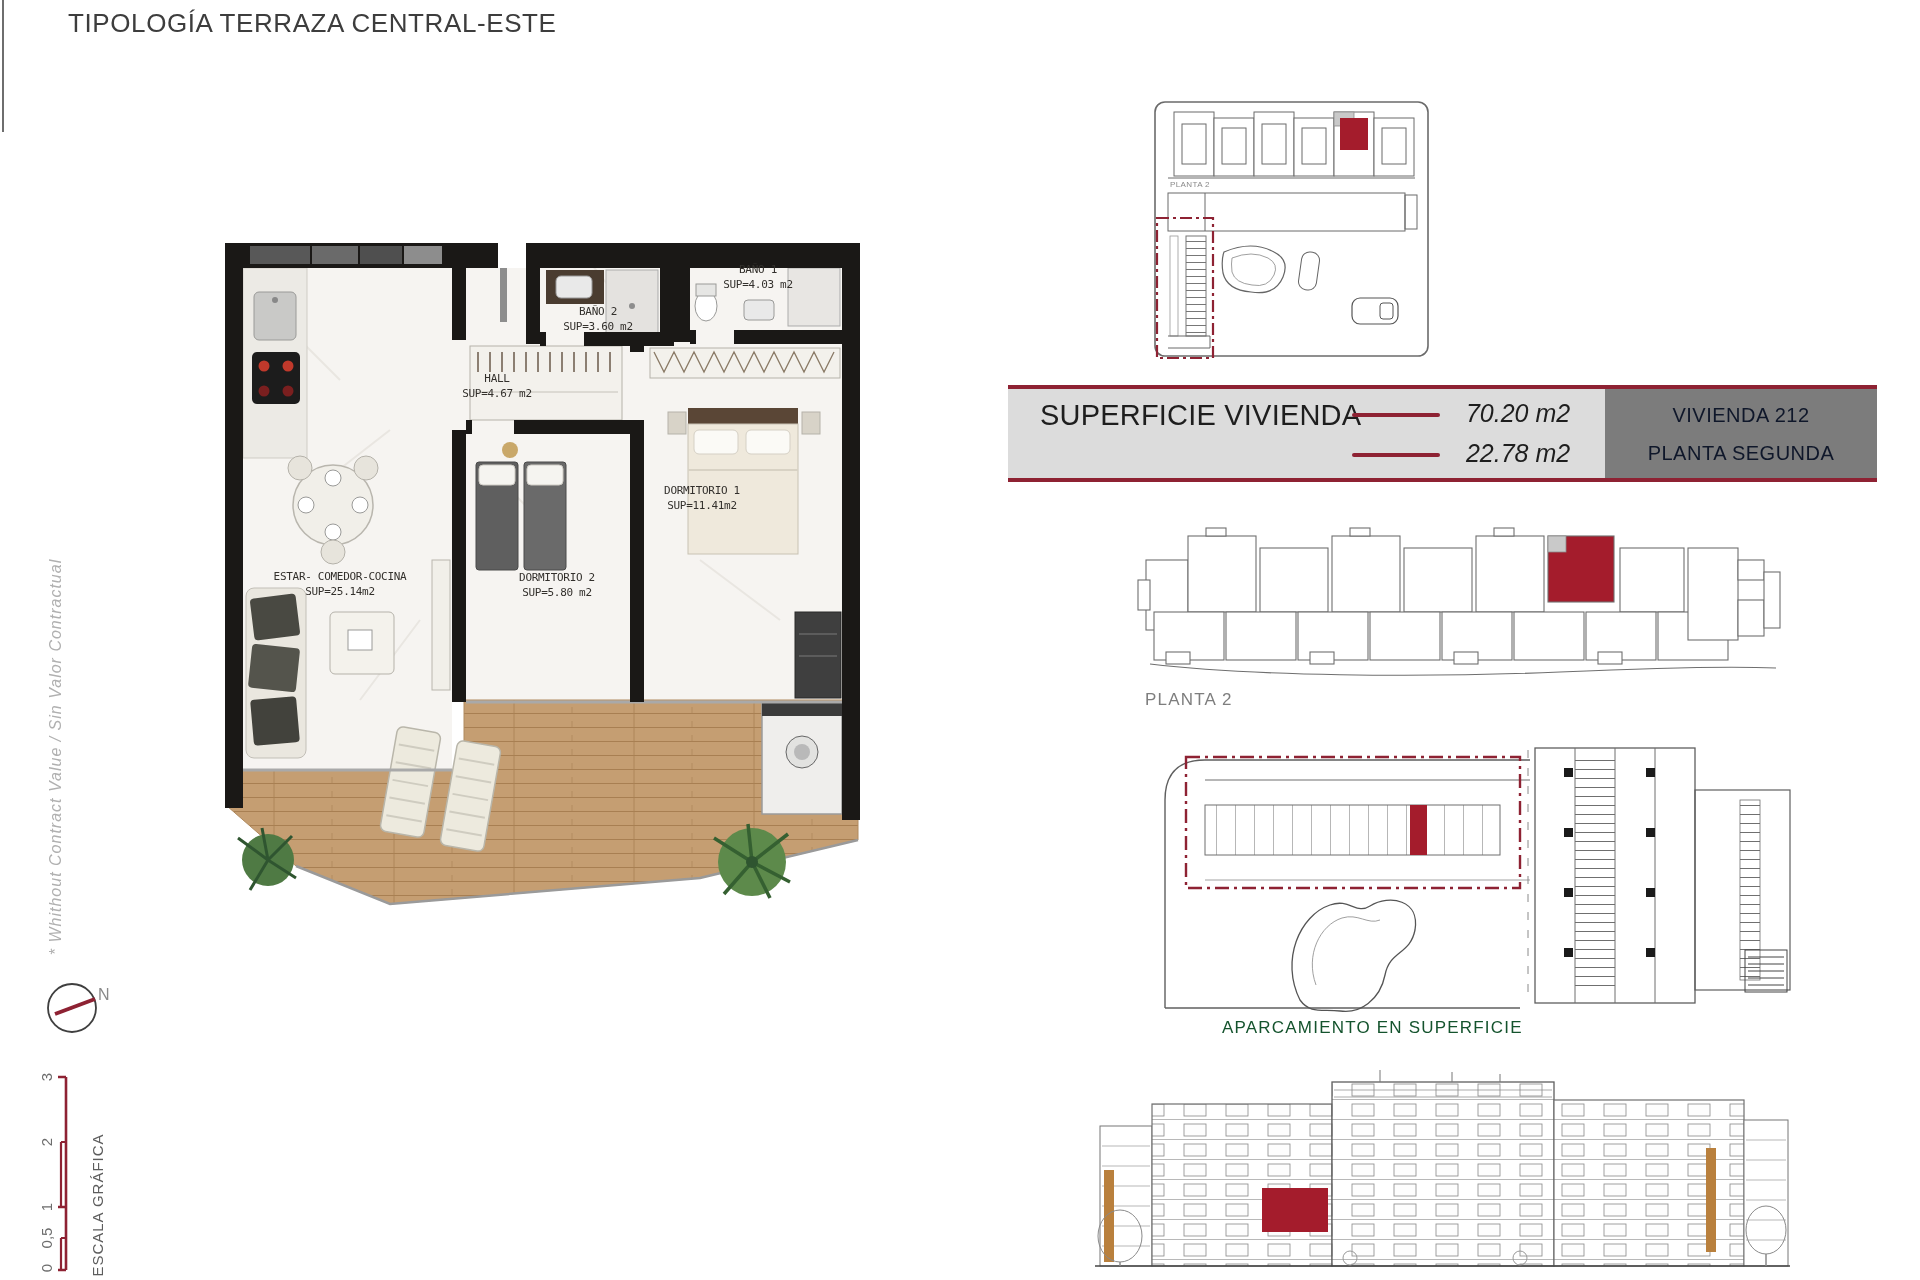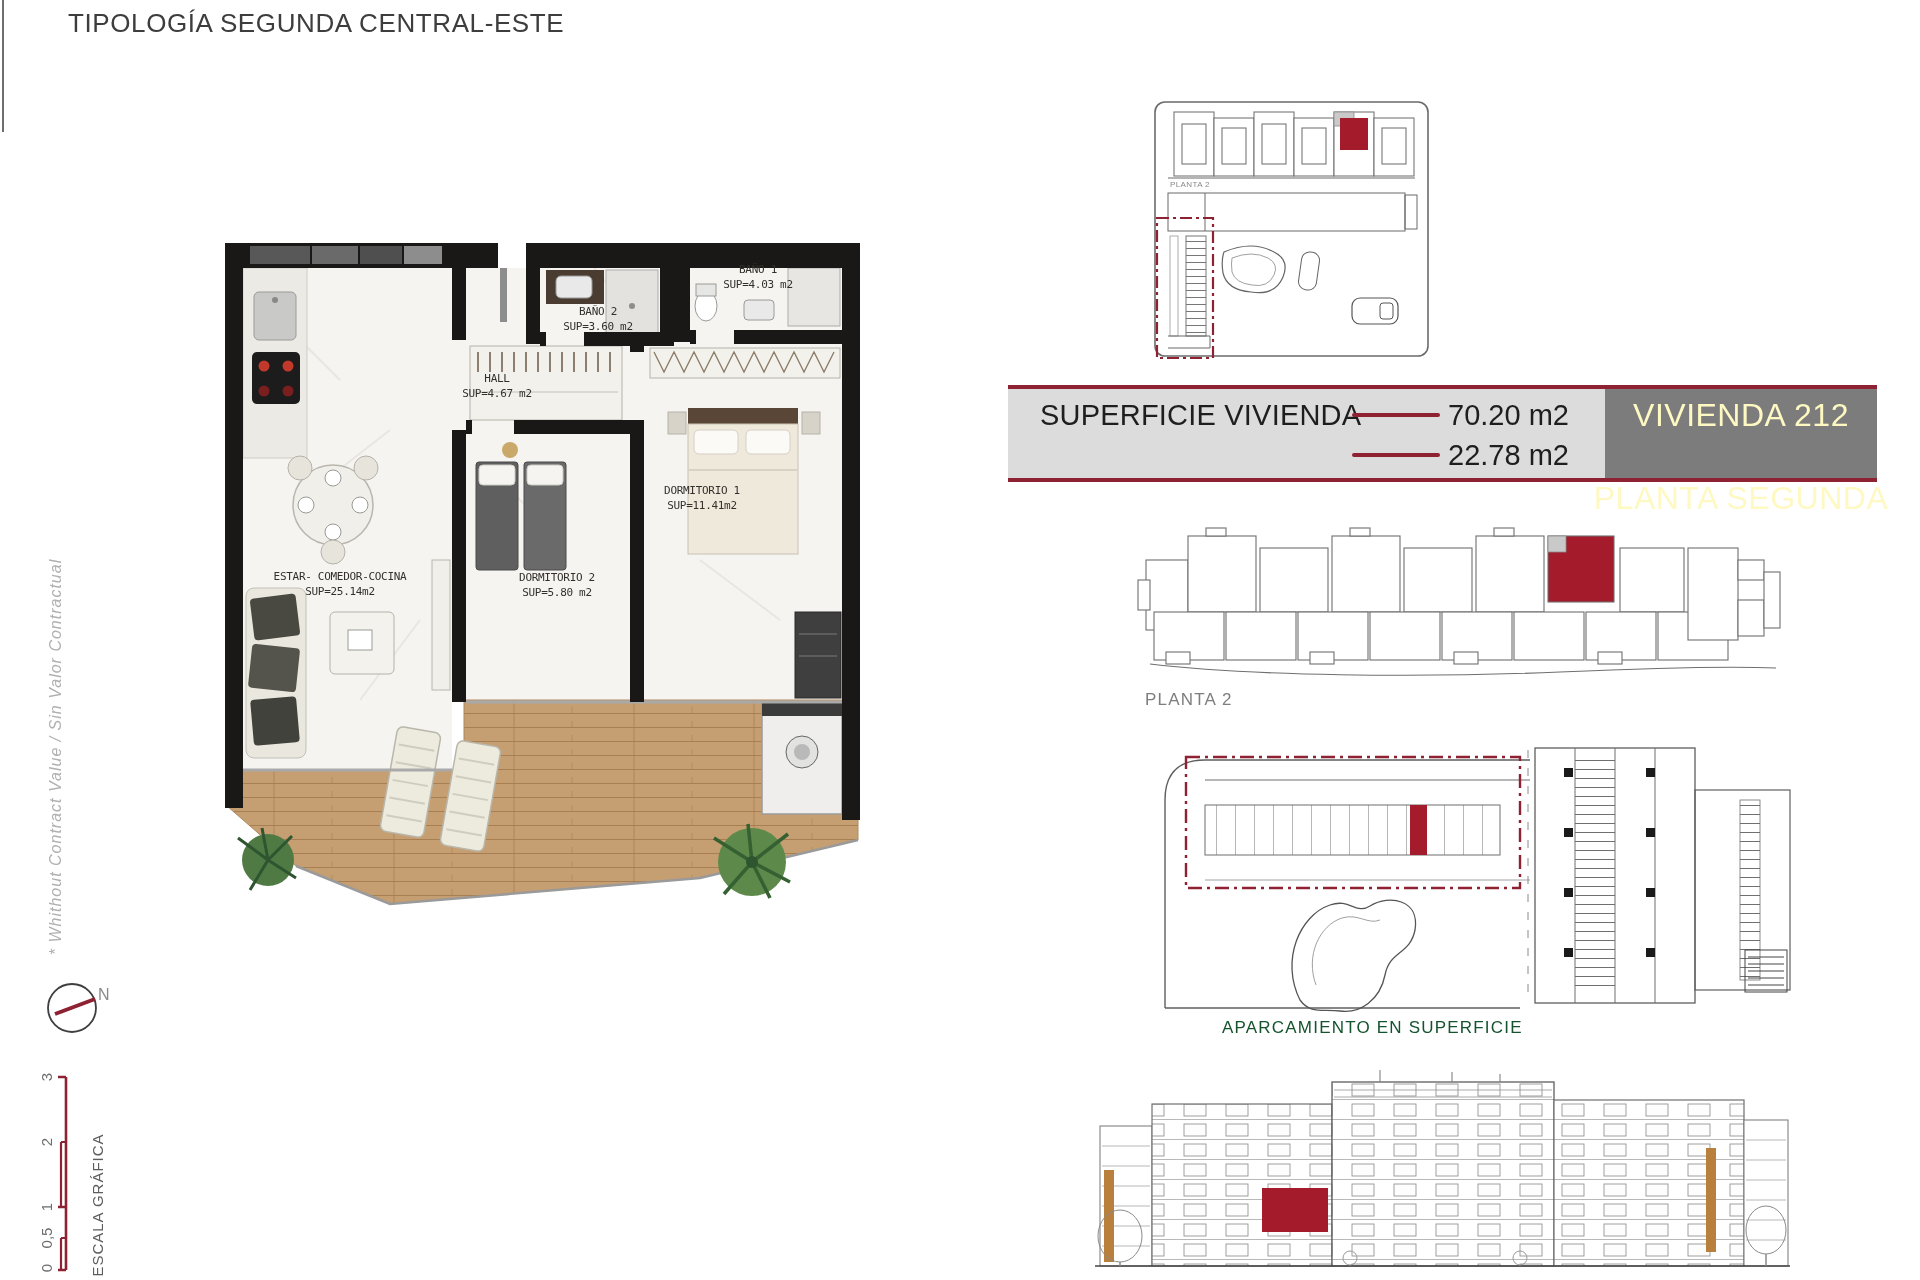--- a/index.html
+++ b/index.html
@@ -25,28 +25,28 @@
     color:#33302c;white-space:nowrap;letter-spacing:-0.3px;
   }
   
   #summary-table{
     left:1008px;top:385px;width:869px;height:97px;background:var(--table-bg);
     border-top:4px solid var(--accent);border-bottom:4px solid var(--accent);
     box-sizing:border-box;
   }
   .sum-label{position:absolute;left:32px;font-size:29px;color:#1e1e1e;letter-spacing:.2px;white-space:nowrap;}
   .sum-line{position:absolute;left:344px;width:88px;height:4px;background:var(--accent);border-radius:2px;}
-  .sum-value{position:absolute;left:440px;width:140px;text-align:left;font-size:29px;color:#1e1e1e;white-space:nowrap;}
+  .sum-value{position:absolute;left:440px;width:140px;text-align:center;font-size:25px;color:#1e1e1e;white-space:nowrap;font-style:italic;}
   .row1{top:10px;} .row2{top:50px;}
   .line1{top:24px;} .line2{top:64px;}
   #unit-box{
     position:absolute;right:0;top:0;width:272px;height:89px;background:var(--unit-box);
     display:flex;flex-direction:column;justify-content:center;align-items:center;
   }
-  .unit-line{color:#fef9c3;font-size:32px;line-height:38px;letter-spacing:.5px;white-space:nowrap;margin-top:45px;}
+  .unit-line{color:#0f172a;font-size:20px;line-height:38px;letter-spacing:.5px;white-space:nowrap;}
   
   .diagram-label{font-size:17px;color:#7e7e7e;letter-spacing:1.2px;white-space:nowrap;}
   #siteplan-tag{left:1170px;top:180px;font-size:8px;color:#8a8a8a;letter-spacing:.4px;}
   #plan2-label{left:1145px;top:690px;}
   #parking-label{left:1222px;top:1018px;color:#14532d;}
   
   #disclaimer{
     left:56px;top:757px;transform:translate(-50%,-50%) rotate(-90deg);
     font-size:16px;font-style:italic;color:#b0b0b0;letter-spacing:1px;white-space:nowrap;
   }
@@ -61,21 +61,21 @@
   #compass-n{left:98px;top:986px;font-size:16px;color:#8a8a8a;}
   svg{display:block;}
 </style>
 </head>
 <body>
 
 <div id="page">
 
   <div class="abs" id="edge-line"></div>
 
-  <div class="abs" id="page-title">TIPOLOGÍA SEGUNDA CENTRAL-ESTE</div>
+  <div class="abs" id="page-title">TIPOLOGÍA TERRAZA CENTRAL-ESTE</div>
 
   <svg class="abs" style="left:218px;top:236px;" width="652" height="680" viewBox="218 236 652 680">
     <defs>
       <pattern id="wood" width="120" height="14" patternUnits="userSpaceOnUse">
         <rect width="120" height="14" fill="#c59e72"></rect>
         <line x1="0" y1="13.5" x2="120" y2="13.5" stroke="#a87f52" stroke-width="1"></line>
         <line x1="34" y1="0" x2="34" y2="14" stroke="#a87f52" stroke-width="0.8"></line>
         <line x1="92" y1="7" x2="92" y2="14" stroke="#a87f52" stroke-width="0.6"></line>
       </pattern>
     </defs>

